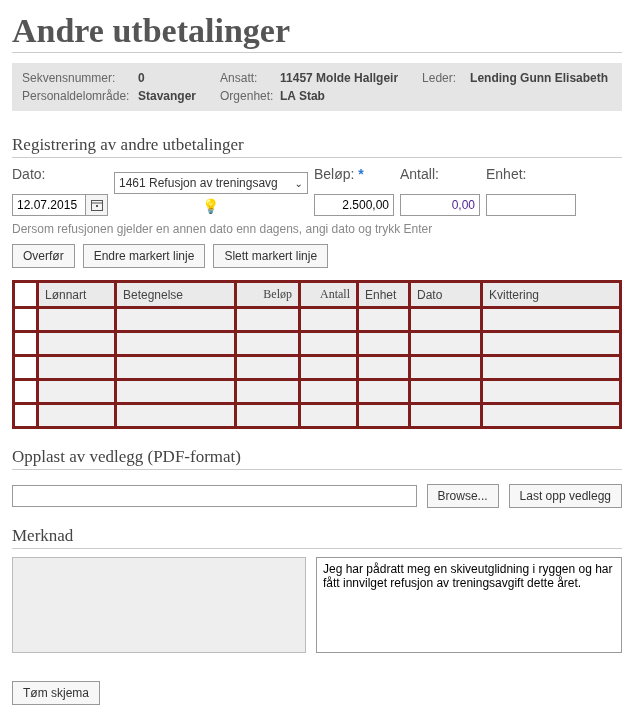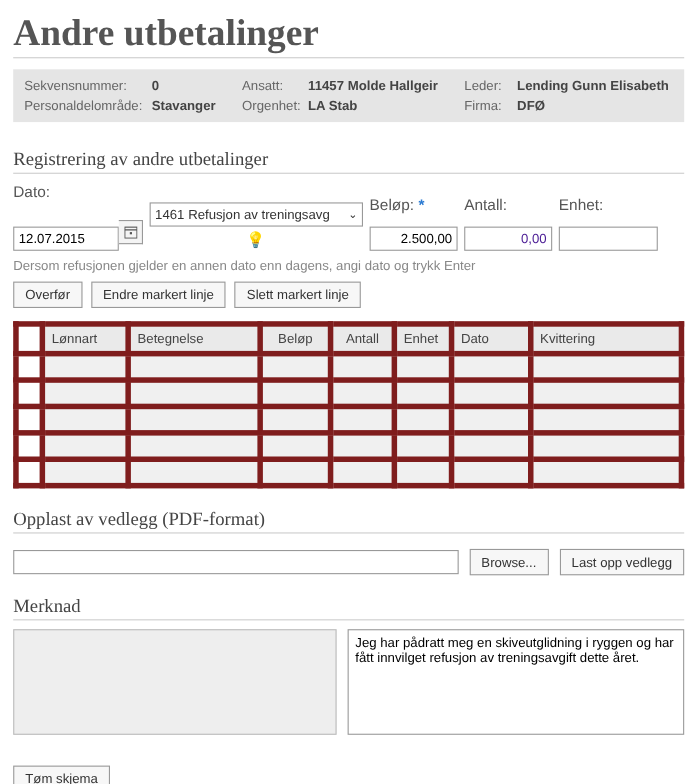--- a/index.html
+++ b/index.html
@@ -69,21 +69,21 @@
     padding: 2px 4px;
     font-family: inherit;
     font-size: 12px;
     height: 22px;
     background: #fff;
   }
   .date-wrap {
     display: flex;
     align-items: center;
   }
-  .date-input { width: 96px; margin-top: 12px; }
+  .date-input { width: 74px; }
   .date-btn {
     border: 1px solid #999;
     border-left: none;
     height: 22px;
     width: 22px;
     display: inline-flex;
     align-items: center;
     justify-content: center;
     background: #f4f4f4;
     font-size: 11px;
@@ -138,38 +138,38 @@
     display: flex;
     gap: 8px;
     margin-bottom: 12px;
   }
   table.grid {
     border-collapse: collapse;
     width: 100%;
     table-layout: fixed;
   }
   table.grid th, table.grid td {
-    border: 5px solid #7f1d1d;
+    border: 3px solid #7f1d1d;
     padding: 4px 6px;
     font-size: 12px;
     height: 24px;
     background: #f0f0f0;
     color: #555;
     text-align: left;
   }
   table.grid th:first-child, table.grid td:first-child {
     width: 24px;
     background: #fff;
   }
   table.grid th {
     background: #eaeaea;
     font-weight: normal;
     color: #444;
   }
-  table.grid th.r, table.grid td.r { text-align: center; }
+  table.grid th.r, table.grid td.r { text-align: right; font-family: Liberation Serif, serif; }
   .upload-row {
     display: flex;
     gap: 10px;
     align-items: center;
     margin-top: 14px;
   }
   .file-path {
     flex: 1;
     border: 1px solid #999;
     height: 24px;
@@ -226,24 +226,20 @@
     </div>
     <div class="info-row">
       <span class="info-label col-l2">Orgenhet:</span>
       <span class="info-value">LA Stab</span>
     </div>
   </div>
   <div class="info-col">
     <div class="info-row">
       <span class="info-label col-l3">Leder:</span>
       <span class="info-value">Lending Gunn Elisabeth</span>
-    </div>
-    <div class="info-row">
-      <span class="info-label col-l3">Firma:</span>
-      <span class="info-value">DFØ</span>
     </div>
   </div>
 </div>
 
 <h2>Registrering av andre utbetalinger</h2>
 
 <div class="form-row">
   <div class="field-group">
     <span class="field-label">Dato:</span>
     <div class="date-wrap">

